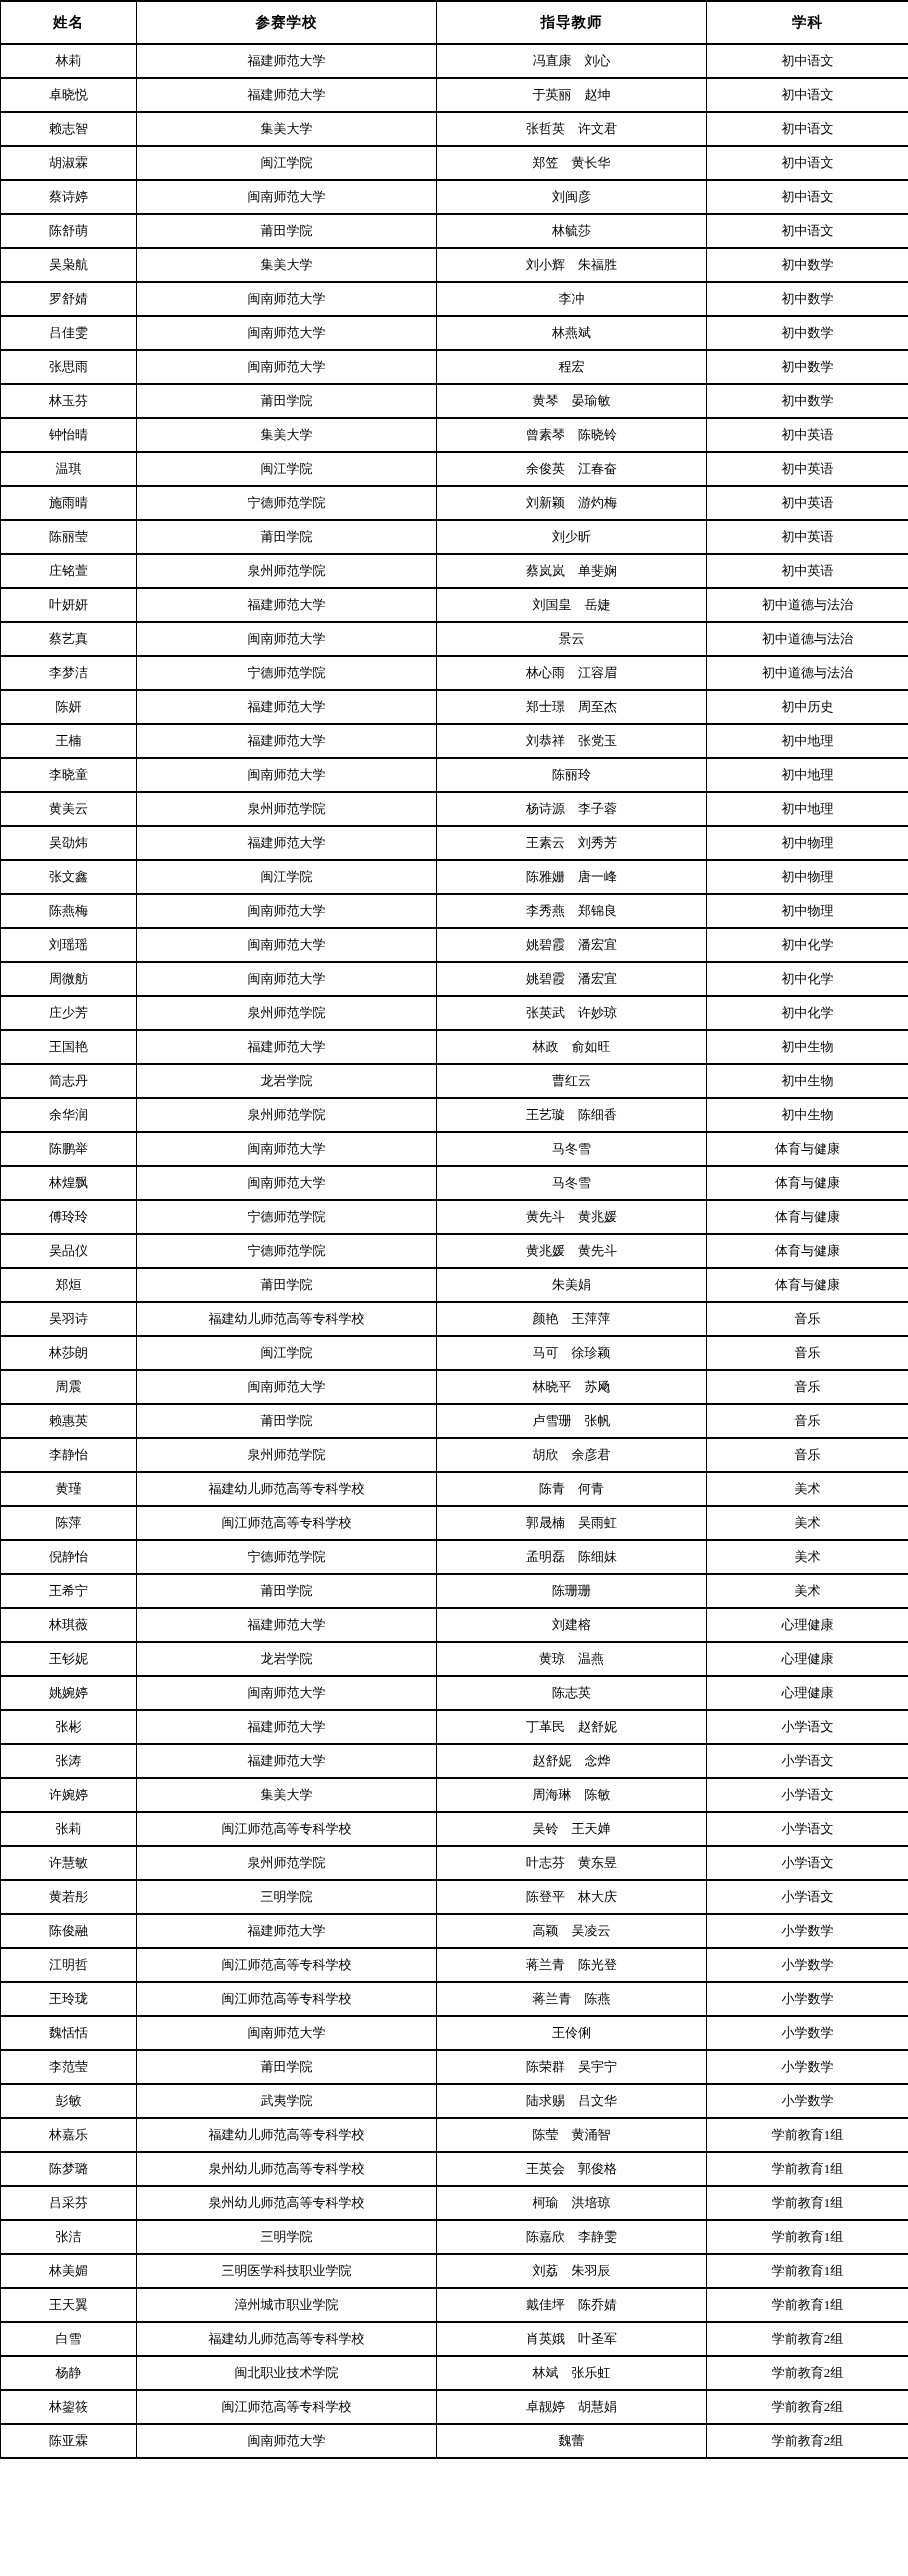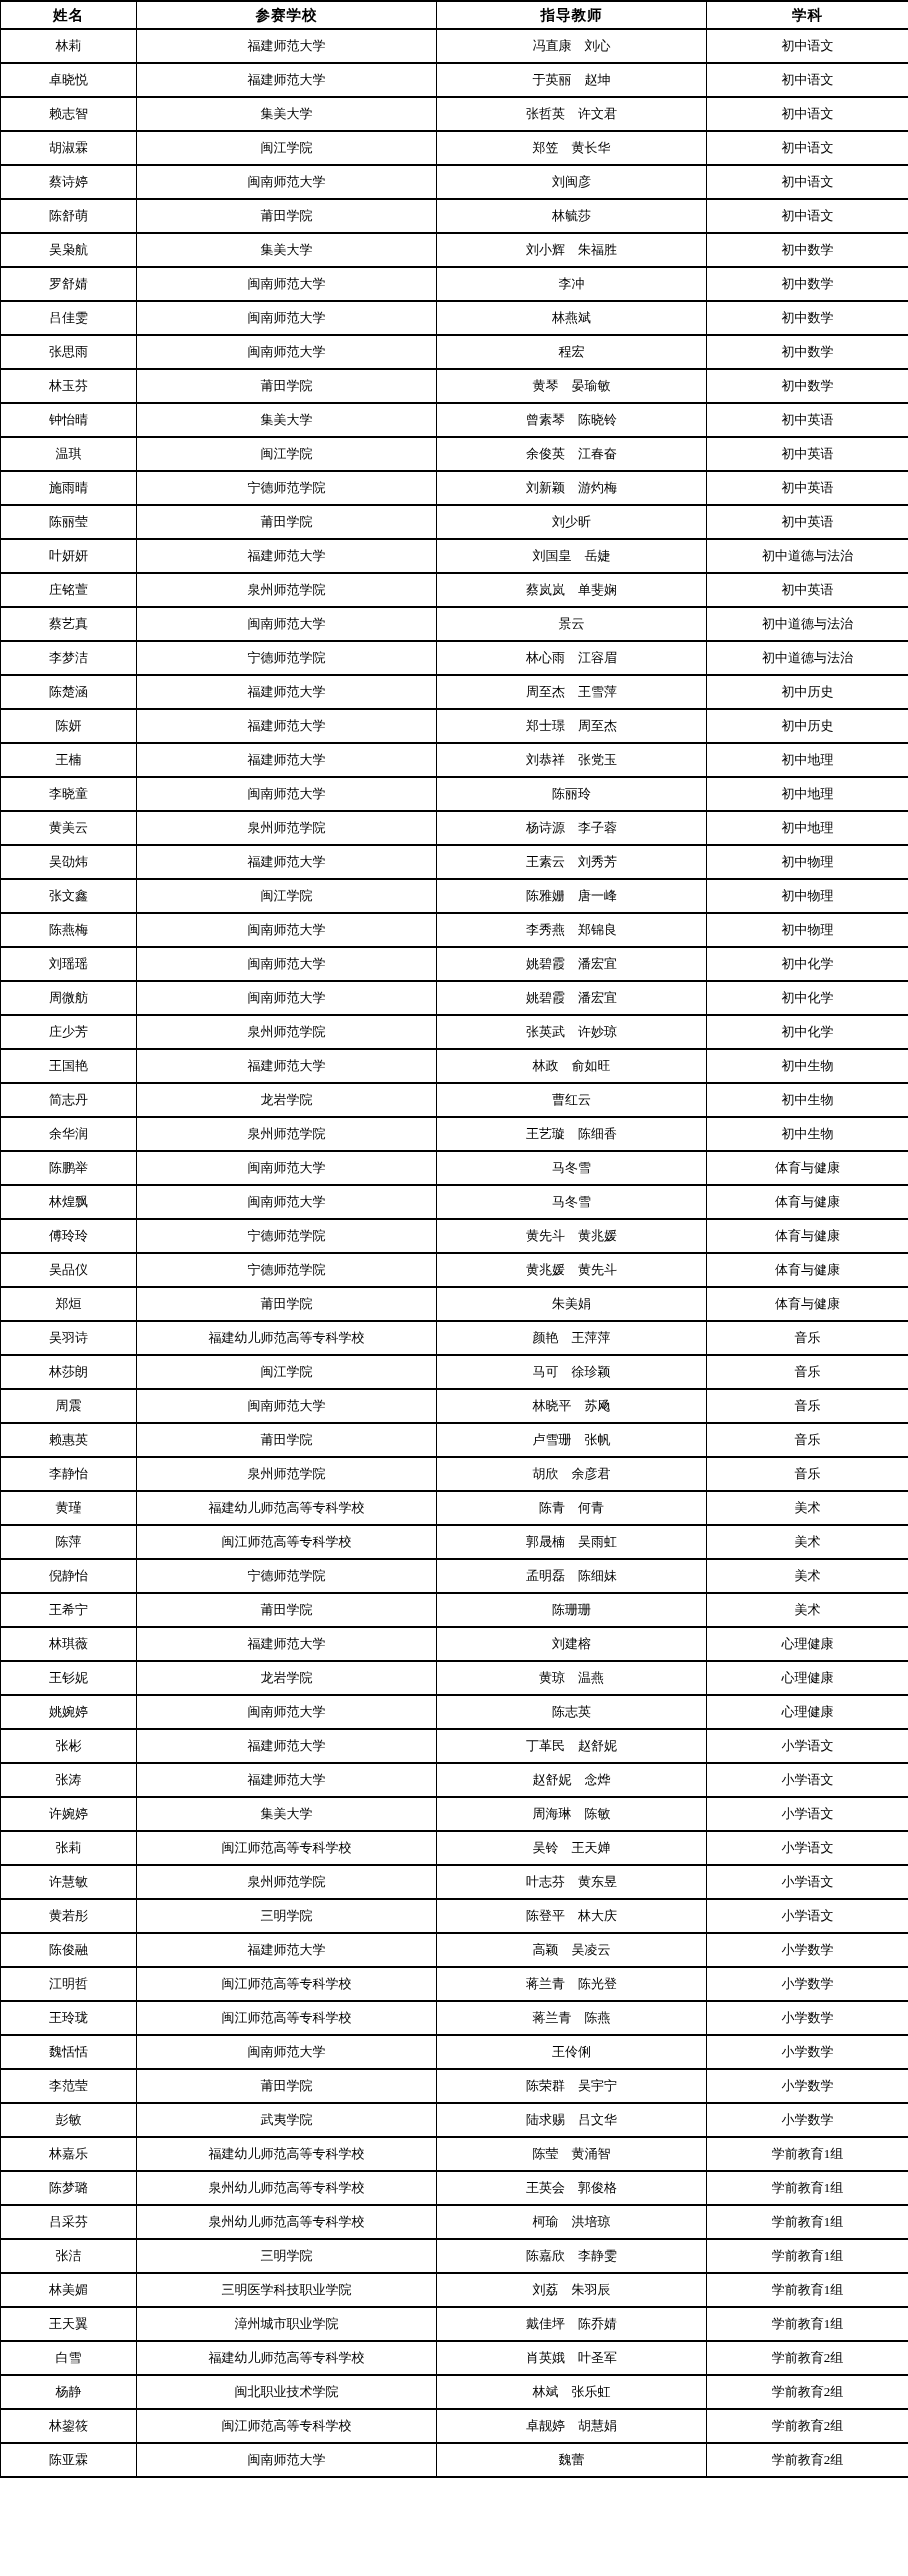--- a/index.html
+++ b/index.html
@@ -22,21 +22,21 @@
   th, td {
     border: 1.7px solid #000000;
     border-top-width: 2.6px;
     border-bottom-width: 2.6px;
     text-align: center;
     vertical-align: middle;
     overflow: hidden;
     white-space: nowrap;
     padding: 0 1.7px;
   }
-  thead tr { height: 28px; }
+  thead tr { height: 43px; }
   tbody tr { height: 34px; }
   th {
     font-size: 14.6px;
     font-weight: bold;
     letter-spacing: 0.9px;
   }
   td { font-size: 13px; }
 </style>
 </head>
 <body>
@@ -141,48 +141,42 @@
     <td>刘新颖　游灼梅</td>
     <td>初中英语</td>
   </tr>
       <tr>
     <td>陈丽莹</td>
     <td>莆田学院</td>
     <td>刘少昕</td>
     <td>初中英语</td>
   </tr>
       <tr>
+    <td>庄铭萱</td>
+    <td>泉州师范学院</td>
+    <td>蔡岚岚　单斐娴</td>
+    <td>初中英语</td>
+  </tr>
+      <tr>
     <td>叶妍妍</td>
     <td>福建师范大学</td>
     <td>刘国皇　岳婕</td>
     <td>初中道德与法治</td>
-  </tr>
-      <tr>
-    <td>庄铭萱</td>
-    <td>泉州师范学院</td>
-    <td>蔡岚岚　单斐娴</td>
-    <td>初中英语</td>
   </tr>
       <tr>
     <td>蔡艺真</td>
     <td>闽南师范大学</td>
     <td>景云</td>
     <td>初中道德与法治</td>
   </tr>
       <tr>
     <td>李梦洁</td>
     <td>宁德师范学院</td>
     <td>林心雨　江容眉</td>
     <td>初中道德与法治</td>
-  </tr>
-      <tr>
-    <td>陈楚涵</td>
-    <td>福建师范大学</td>
-    <td>周至杰　王雪萍</td>
-    <td>初中历史</td>
   </tr>
       <tr>
     <td>陈妍</td>
     <td>福建师范大学</td>
     <td>郑士璟　周至杰</td>
     <td>初中历史</td>
   </tr>
       <tr>
     <td>王楠</td>
     <td>福建师范大学</td>

